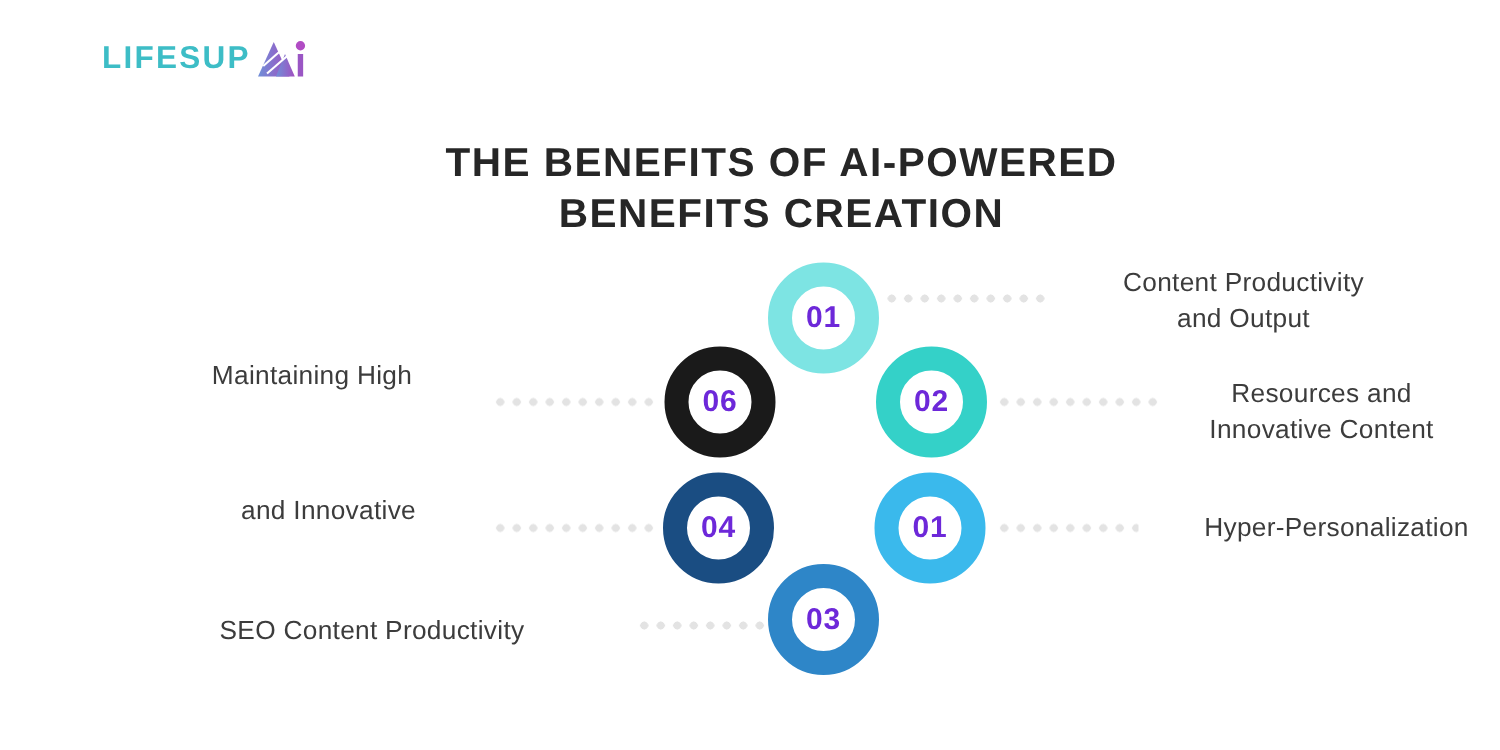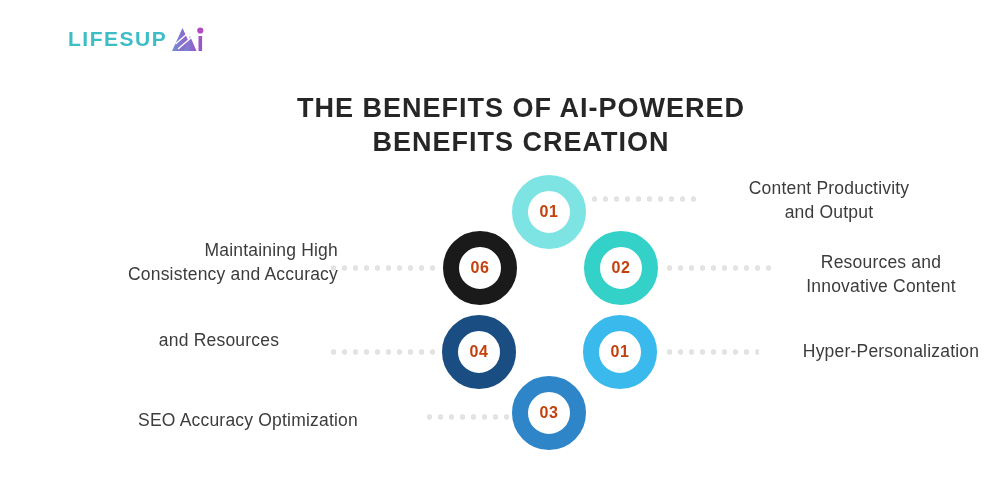--- a/index.html
+++ b/index.html
@@ -40,21 +40,21 @@
   .ring {
     position: absolute;
     width: 74px; height: 74px;
     border-radius: 50%;
     border: 16px solid #000;
     background: #ffffff;
     display: flex; align-items: center; justify-content: center;
     box-sizing: border-box;
   }
   .num {
-    font-size: 16px; font-weight: 700; color: #c2410c; letter-spacing: 0.5px;
+    font-size: 20px; font-weight: 700; color: #6d28d9; letter-spacing: 0.5px;
   }
   .ring-1 { left: 476px; top: 175px; }
   .ring-2 { left: 548px; top: 231px; }
   .ring-3 { left: 547px; top: 315px; }
   .ring-4 { left: 476px; top: 376px; }
   .ring-5 { left: 406px; top: 315px; }
   .ring-6 { left: 407px; top: 231px; }
 
   
   .dots {
@@ -76,21 +76,21 @@
     position: absolute;
     font-size: 17.5px; color: #3c3c3c; letter-spacing: 0.2px;
     line-height: 24px; text-align: center;
   }
   .label-line { display: block; }
   .label-1 { left: 663px; top: 176px; width: 260px; }
   .label-2 { left: 715px; top: 250px; width: 260px; }
   .label-3 { left: 725px; top: 339px; width: 260px; }
   .label-4 { left: 82px;  top: 408px; width: 260px; }
   .label-5 { left: 53px;  top: 328px; width: 260px; }
-  .label-6 { left: 42px;  top: 238px; width: 260px; text-align: right; }
+  .label-6 { left: 42px;  top: 238px; width: 260px; }
 </style>
 </head>
 <body>
 
 <div class="canvas">
 
   <div class="logo">
     <span class="logo-text" style="color: rgb(61, 189, 198);">LIFESUP</span>
     <span class="logo-mark">
       <svg width="32" height="27" viewBox="0 0 32 27" aria-hidden="true">
@@ -139,33 +139,32 @@
   <div class="dots dots-3"></div>
   <div class="label label-3">
     <span class="label-line">Hyper-Personalization</span>
   </div>
 
   <div class="ring ring-4" style="border-color: rgb(46, 134, 200);">
     <span class="num">03</span>
   </div>
   <div class="dots dots-4"></div>
   <div class="label label-4">
-    <span class="label-line">SEO Accuracy Optimization</span>
+    <span class="label-line">SEO Content Productivity</span>
   </div>
 
   <div class="ring ring-5" style="border-color: rgb(26, 77, 130);">
     <span class="num">04</span>
   </div>
   <div class="dots dots-5"></div>
   <div class="label label-5">
-    <span class="label-line">and Resources</span>
+    <span class="label-line">and Innovative</span>
   </div>
 
   <div class="ring ring-6" style="border-color: rgb(26, 26, 26);">
     <span class="num">06</span>
   </div>
   <div class="dots dots-6"></div>
   <div class="label label-6">
     <span class="label-line">Maintaining High</span>
-    <span class="label-line">Consistency and Accuracy</span>
   </div>
 
 </div>
 
 </body></html>

